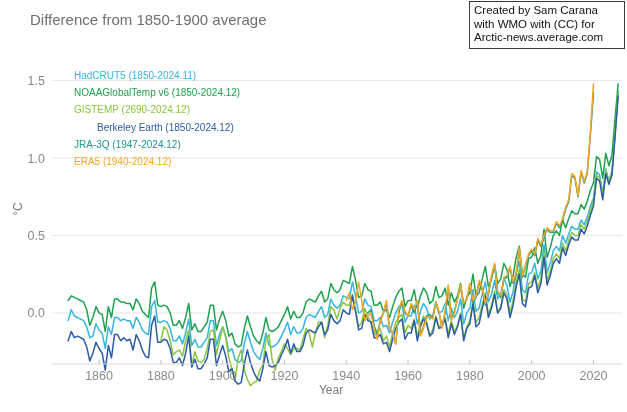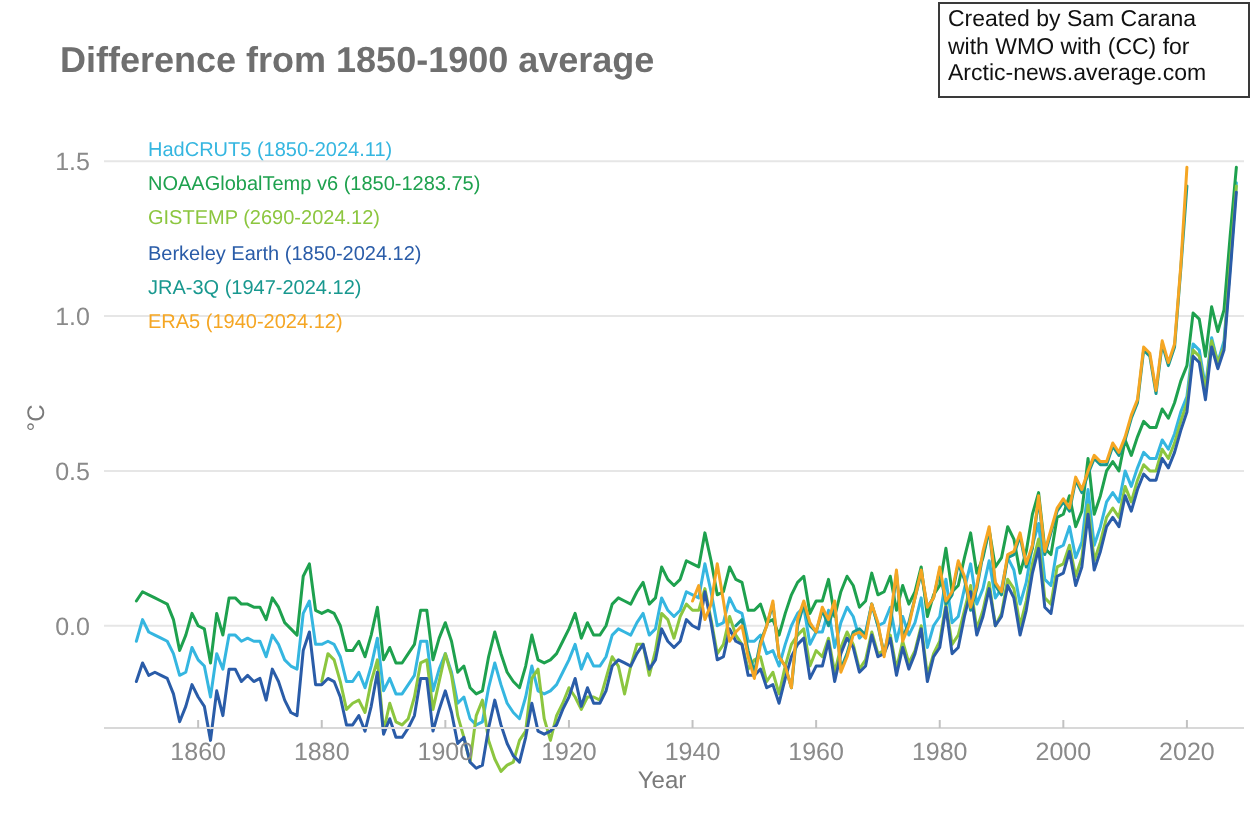--- a/index.html
+++ b/index.html
@@ -32,25 +32,25 @@
   }
   #chart-title {
     font-size: 21px;
     font-weight: 400;
     color: #5d5d5d;
     letter-spacing: -0.2px;
     line-height: 25px;
     white-space: nowrap;
   }
   #chart-subtitle {
-    font-size: 18px;
-    font-weight: 700;
+    font-size: 15px;
+    font-weight: 400;
     color: #6f6f6f;
     line-height: 20px;
-    margin-top: 16px;
+    margin-top: 6px;
     white-space: nowrap;
   }
   
   #credit-box {
     position: absolute;
     right: 2px;
     top: 1px;
     width: 156px;
     border: 1px solid #3a3a3a;
     background: #ffffff;
@@ -150,20 +150,20 @@
         <text x="45" y="239.95641025641027" text-anchor="end" class="tick-text">0.5</text>
         <text x="45" y="162.5205128205128" text-anchor="end" class="tick-text">1.0</text>
         <text x="45" y="85.0846153846154" text-anchor="end" class="tick-text">1.5</text>
       </g>
     <text id="xaxis-title" class="axis-label-text" x="331" y="394" text-anchor="middle">Year</text>
     <text id="yaxis-title" class="axis-label-text" x="22" y="209" text-anchor="middle" transform="rotate(-90 22 209)">°C</text>
   </svg>
 
   <div id="legend">
       <div class="legend-entry" style="color: rgb(53, 182, 224);">HadCRUT5 (1850-2024.11)</div>
-      <div class="legend-entry" style="color: rgb(30, 161, 78);">NOAAGlobalTemp v6 (1850-1283.75)</div>
+      <div class="legend-entry" style="color: rgb(30, 161, 78);">NOAAGlobalTemp v6 (1850-2024.12)</div>
       <div class="legend-entry" style="color: rgb(140, 198, 63);">GISTEMP (2690-2024.12)</div>
-      <div class="legend-entry" style="color: rgb(42, 92, 168);">Berkeley Earth (1850-2024.12)</div>
+      <div class="legend-entry" style="color: rgb(42, 92, 168); margin-left: 23px;">Berkeley Earth (1850-2024.12)</div>
       <div class="legend-entry" style="color: rgb(24, 152, 143);">JRA-3Q (1947-2024.12)</div>
       <div class="legend-entry" style="color: rgb(245, 166, 35);">ERA5 (1940-2024.12)</div>
     </div>
 
 </div>
 
 </body></html>

